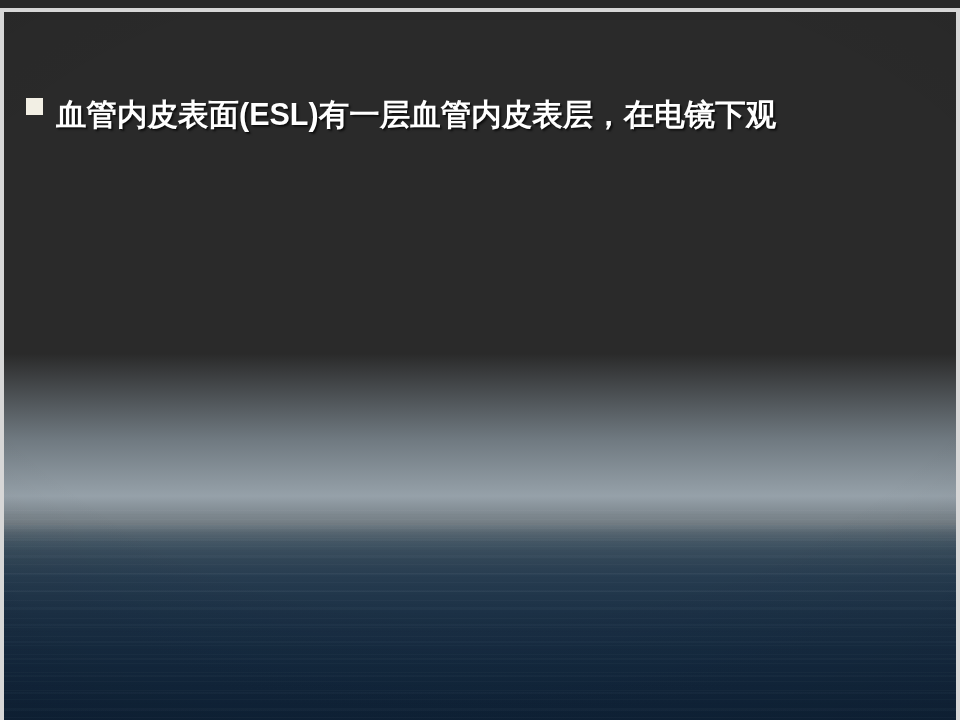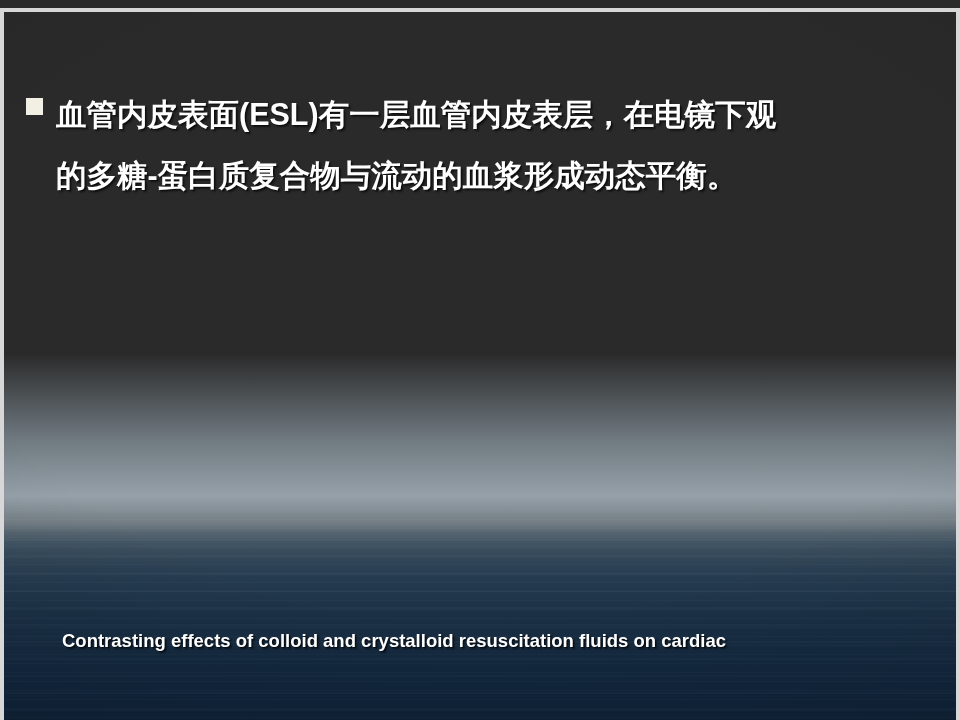--- a/index.html
+++ b/index.html
@@ -158,25 +158,23 @@
   <div class="bg-layer bg-vignette"></div>
 
   <div class="content">
 
     <div class="bullets">
 
       <div class="bullet-row">
         <span class="bullet-marker"></span>
         <div class="bullet-text">
           <span class="line">血管内皮表面(ESL)有一层血管内皮表层，在电镜下观</span>
-          <span class="line">的多糖-蛋白质复合物与流动的血浆形成动态平衡。</span>
         </div>
       </div>
 
 
     </div>
 
     <div class="caption">
-      <span class="cline">Contrasting effects of colloid and crystalloid resuscitation fluids on cardiac</span>
     </div>
 
   </div>
 </div>
 
 </body></html>

